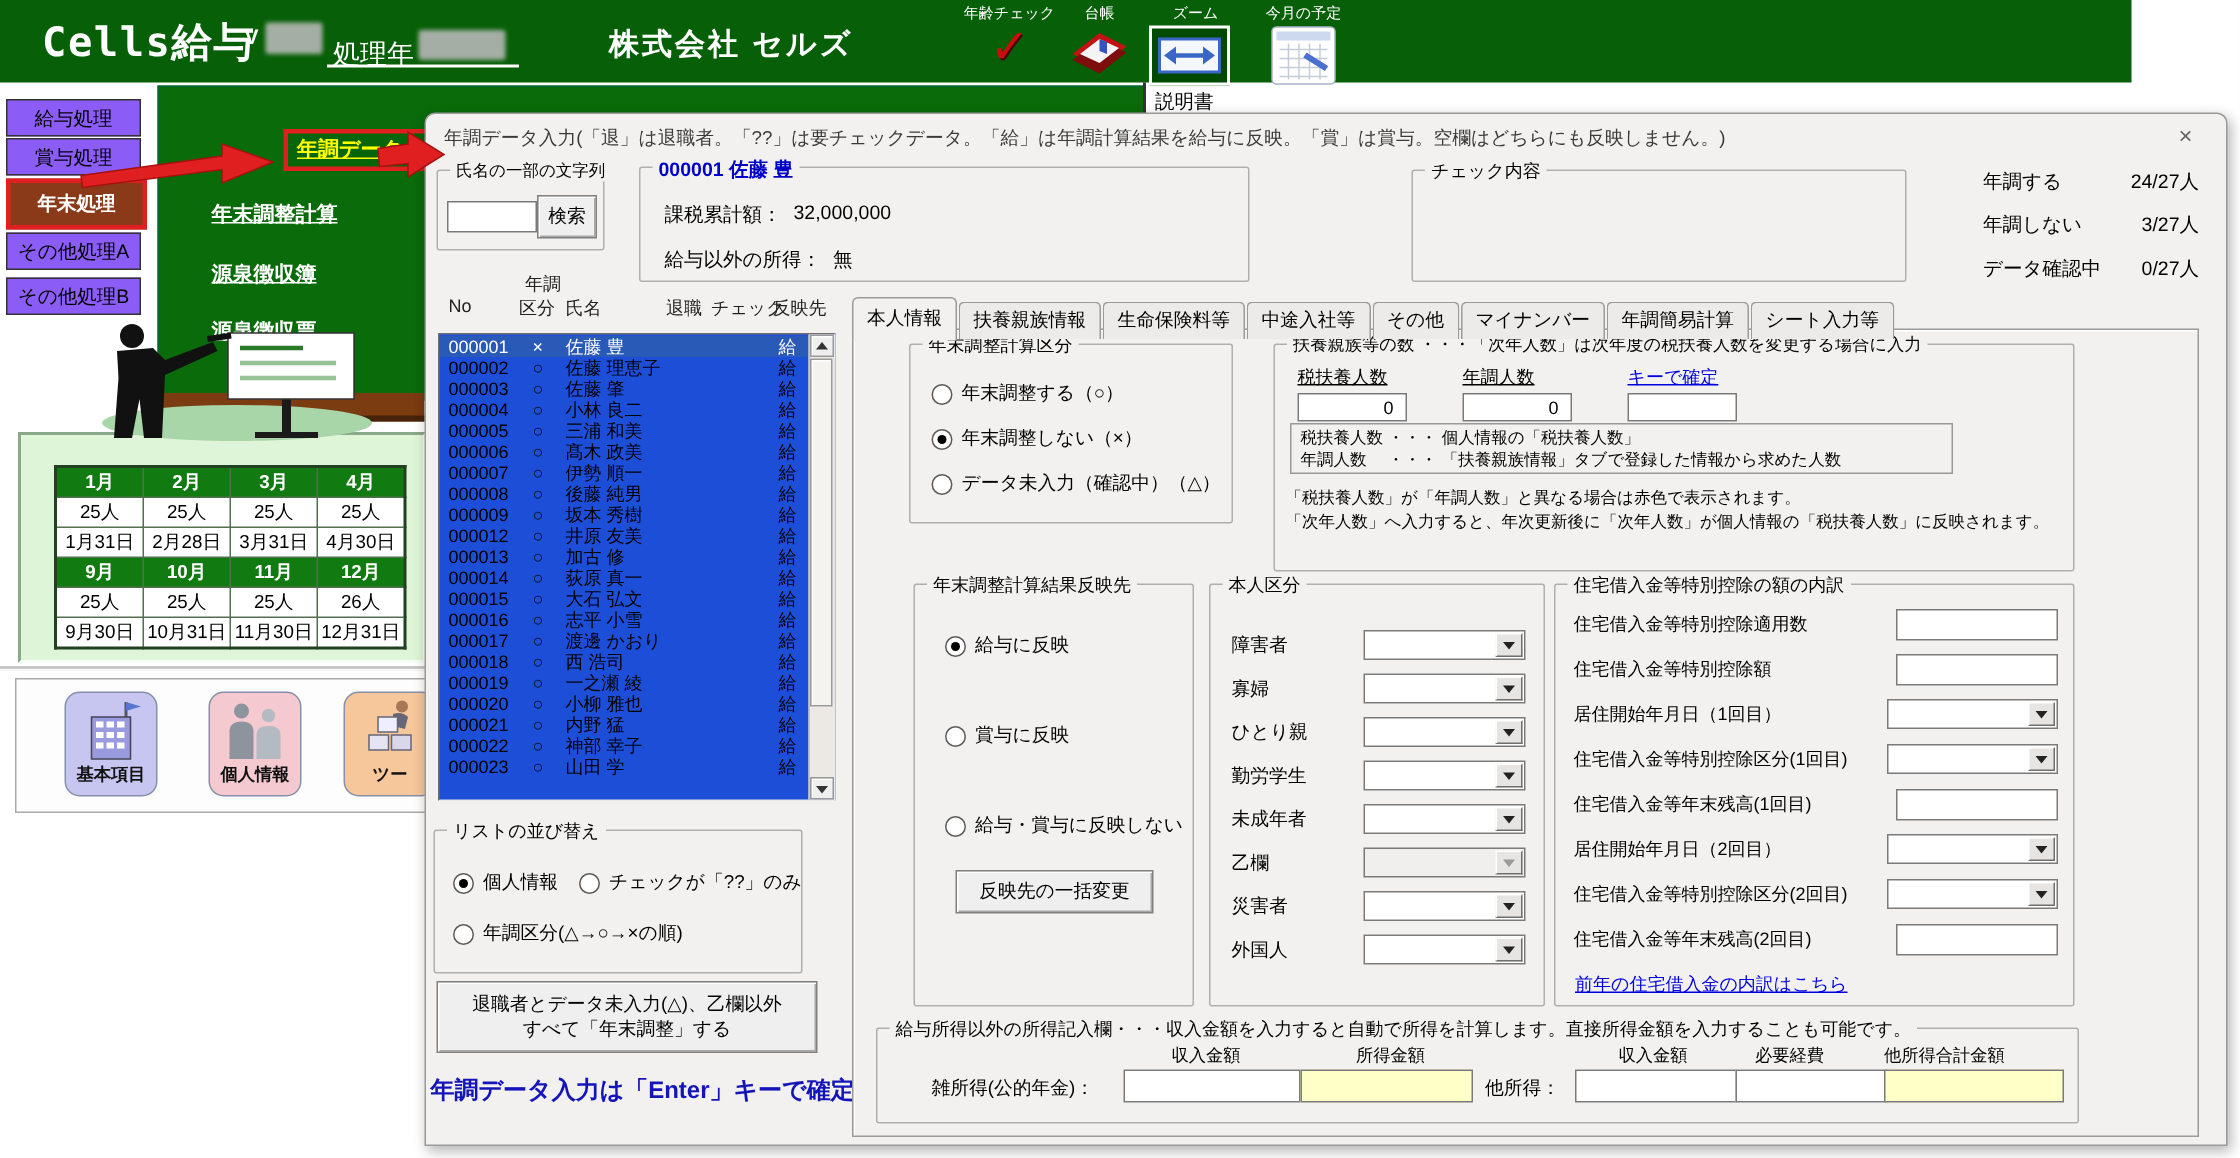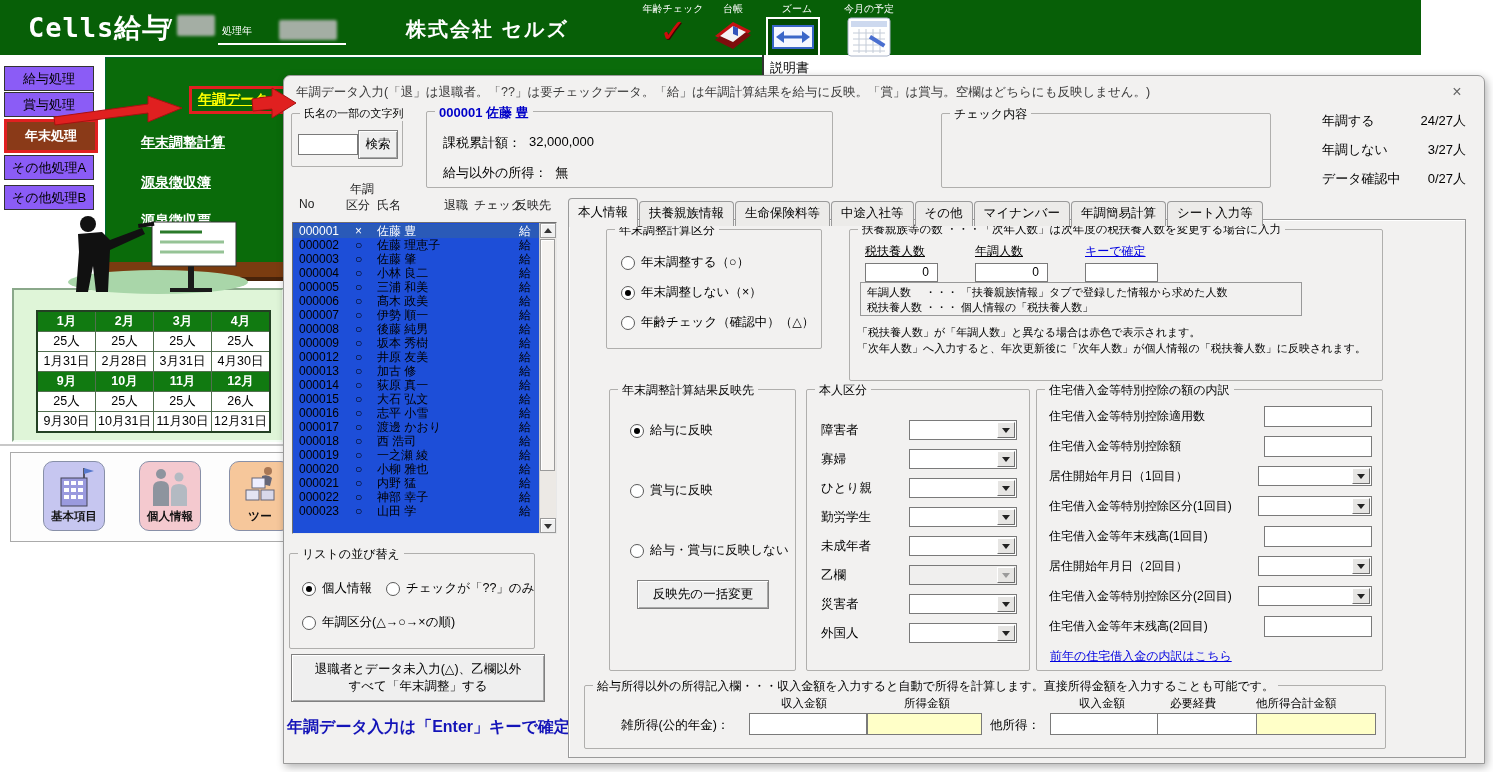--- a/index.html
+++ b/index.html
@@ -5,21 +5,21 @@
   html,body{margin:0;padding:0;background:#fff}
   .screen{position:relative;width:1493px;height:772px;background:#fff;overflow:hidden;
           font-family:"Liberation Sans","DejaVu Sans",sans-serif;color:#000}
 
   
   .topbar{position:absolute;left:0;top:0;width:1421px;height:55px;background:#075f07;z-index:1}
   .logo{position:absolute;left:28px;top:10px;color:#fff;font-family:"DejaVu Sans Mono","Liberation Mono",monospace;
         font-size:27px;font-weight:bold;letter-spacing:1px}
   .ver{position:absolute;left:163px;top:16px;color:#fff;font-size:14px;font-weight:bold}
   .redact{position:absolute;background:#a4aea4;border-radius:2px;filter:blur(1.5px)}
-  .yearlab{position:absolute;left:222px;top:24px;color:#fff;font-size:10px}
+  .yearlab{position:absolute;left:222px;top:24px;color:#fff;font-size:18px}
   .yearline{position:absolute;left:218px;top:43px;width:128px;border-bottom:2px solid #fff}
   .company{position:absolute;left:406px;top:16px;color:#fff;font-size:20px;font-weight:bold;letter-spacing:2px}
   .tool{position:absolute;top:2px;text-align:center;color:#fff;font-size:10px}
   .tool .tlabel{display:block;white-space:nowrap}
   .chk{font-size:32px;line-height:30px;color:#cf0c0c;font-weight:bold;font-style:italic;text-shadow:1px 1px 0 #400}
   .zoombtn{width:50px;height:36px;border:2px solid #fff;background:#024a02;margin-top:1px;
            display:flex;align-items:center;justify-content:center}
   .calcard{width:44px;height:40px;margin-top:1px}
 
   
@@ -716,21 +716,21 @@
           <span>年末調整する（○）</span>
         </div>
 
         <div class="radio-row">
           <span class="radio checked"></span>
           <span>年末調整しない（×）</span>
         </div>
 
         <div class="radio-row">
           <span class="radio"></span>
-          <span>年齢チェック（確認中）（△）</span>
+          <span>データ未入力（確認中）（△）</span>
         </div>
 
     </div>
 
     <div class="group g2">
       <span class="glabel">扶養親族等の数 ・・・「次年人数」は次年度の税扶養人数を変更する場合に入力</span>
       <div class="ffields">
 
           <div class="ffield">
             <span class="flab">税扶養人数</span>
@@ -743,23 +743,23 @@
           </div>
 
           <div class="ffield link">
             <span class="flab">キーで確定</span>
             <input style="">
           </div>
 
       </div>
       <div class="fbox">
 
+          <div>税扶養人数 ・・・ 個人情報の「税扶養人数」</div>
+
           <div>年調人数　 ・・・ 「扶養親族情報」タブで登録した情報から求めた人数</div>
-
-          <div>税扶養人数 ・・・ 個人情報の「税扶養人数」</div>
 
       </div>
       <div class="fnotes">
 
           <div>「税扶養人数」が「年調人数」と異なる場合は赤色で表示されます。</div>
 
           <div>「次年人数」へ入力すると、年次更新後に「次年人数」が個人情報の「税扶養人数」に反映されます。</div>
 
       </div>
     </div>

